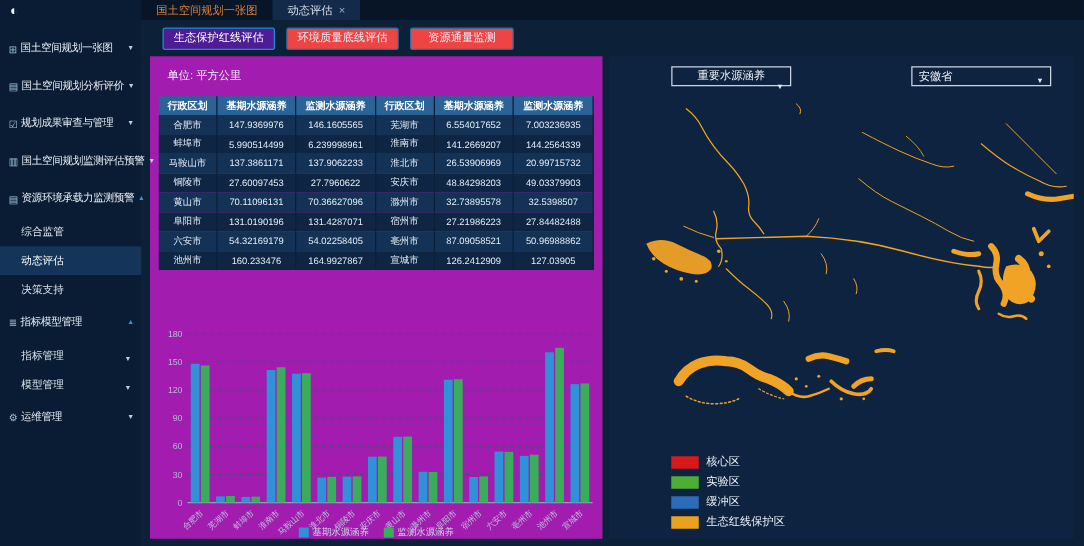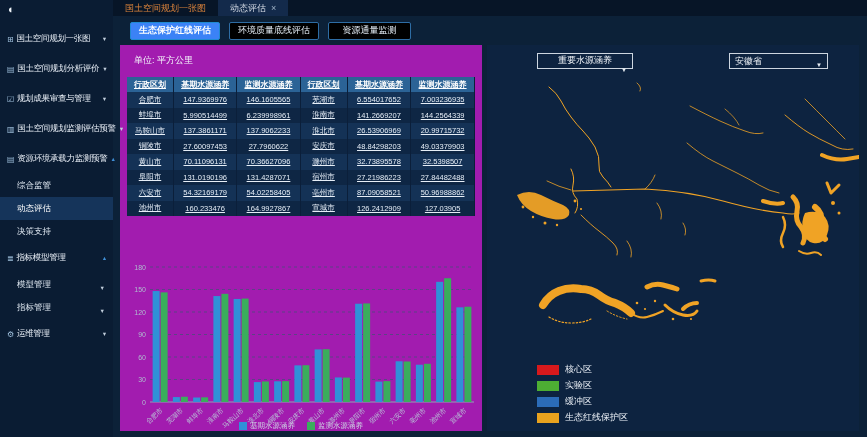--- a/index.html
+++ b/index.html
@@ -23,46 +23,46 @@
   .submenu-item .mi-arrow { margin-left:auto; font-size:5.5px; color:#c2cfdd; padding-right:2px; }
   
   .tabbar { position:absolute; left:113px; top:0; right:0; height:16px; background:#071527; display:flex; z-index:2; }
   .tab { display:flex; align-items:center; gap:5px; padding:0 12px; font-size:9px; color:#d8dee8; cursor:pointer; }
   .tab.first { color:#d9823b; }
   .tab.active { background:#132a4b; }
   .tab .tab-close { color:#9fb2c6; font-size:9px; }
   
   .toolbar { position:absolute; left:113px; top:16px; right:0; height:29px; background:#0c2138; display:flex; align-items:center; padding-left:17px; gap:9px; }
   .tb-btn { min-width:83px; height:18px; display:flex; align-items:center; justify-content:center;
-    font-size:9px; color:#e8f1fa; background:#000000; border:1px solid #2e6da4; border-radius:2px; cursor:pointer; padding:0 8px; }
-  .tb-btn.active { background:#3b82f6; border-color:#1f8ad2; color:#ffffff;font-weight:bold; }
+    font-size:9px; color:#e8f1fa; background:#ef4444; border:1px solid #2e6da4; border-radius:2px; cursor:pointer; padding:0 8px; }
+  .tb-btn.active { background:#4c1d95; border-color:#1f8ad2; color:#ffffff; }
   
   .left-panel { position:absolute; left:120px; top:45px; width:362px; height:386px; background:#a21caf; }
   .unit-label { padding:9px 0 0 14px; font-size:9px; color:#f2f6fa; }
   .data-table { position:absolute; left:7px; right:7px; top:32px; }
   .t-row { display:grid; grid-template-columns:13.5% 18.2% 18.2% 13.5% 18.3% 18.3%; }
   .t-row.head { background:#2b6396; }
   .t-row.head .t-cell { color:#ffffff; font-size:8px; font-weight:bold; height:15px; }
   .t-cell { display:flex; align-items:center; justify-content:center; font-size:7.5px; color:#e6eef7;
-    height:15.5px; overflow:hidden; white-space:nowrap; border-right:1px solid #0b1f3a;text-decoration:underline; }
+    height:15.5px; overflow:hidden; white-space:nowrap; border-right:1px solid #0b1f3a; }
   .t-row.odd  { background:#143256; }
   .t-row.even { background:#0e2644; }
   
   .chart-wrap { position:absolute; left:2px; right:2px; top:208px; height:178px; }
   .chart-legend { position:absolute; left:0; right:0; bottom:0px; display:flex; justify-content:center; gap:12px;
     font-size:7.5px; color:#cfdae6; }
   .cl-item { display:flex; align-items:center; gap:3px; }
   .cl-swatch { width:8px; height:8px; display:inline-block; }
   
   .right-panel { position:absolute; left:487px; top:45px; width:372px; height:386px; background:#0d2340; }
   .map-dd { position:absolute; top:8px; height:16px; background:#0d2340; border:1px solid #cdd6e0;
     display:flex; align-items:center; font-size:9px; color:#f0f4f8; padding:0 5px; cursor:pointer; }
   .map-dd .dd-arrow { margin-left:auto; font-size:6px; color:#e6ecf2; }
   .map-dd.dd1 { left:50px;  width:96px;flex-direction:column; }
-  .map-dd.dd2 { left:242px; width:99px;align-items:flex-end; }
+  .map-dd.dd2 { left:242px; width:112px;align-items:flex-end; }
   .map-canvas { position:absolute; left:0; top:28px; width:372px; height:358px; }
   .map-legend { position:absolute; left:50px; top:318px; display:flex; flex-direction:column; gap:3px; z-index:2; }
   .ml-item { display:flex; align-items:center; gap:6px; font-size:9px; color:#eef3f9; }
   .ml-swatch { width:22px; height:10px; display:inline-block; }
   .axis-text { font-family:"Liberation Sans","DejaVu Sans",sans-serif; }
 </style>
 </head>
 <body>
 
 <div class="sidebar">
@@ -101,25 +101,25 @@
       </div>
       <div class="submenu-item">
         <span>决策支持</span>
       </div>
       <div class="menu-item">
         <span class="mi-icon">≣</span>
         <span>指标模型管理</span>
         <span class="mi-arrow up">▲</span>
       </div>
       <div class="submenu-item">
+        <span>指标管理</span>
+        <span class="mi-arrow">▼</span>
+      </div>
+      <div class="submenu-item">
         <span>模型管理</span>
-        <span class="mi-arrow">▼</span>
-      </div>
-      <div class="submenu-item">
-        <span>指标管理</span>
         <span class="mi-arrow">▼</span>
       </div>
       <div class="menu-item">
         <span class="mi-icon">⚙</span>
         <span>运维管理</span>
         <span class="mi-arrow">▼</span>
       </div>
     </div>
 </div>
 

